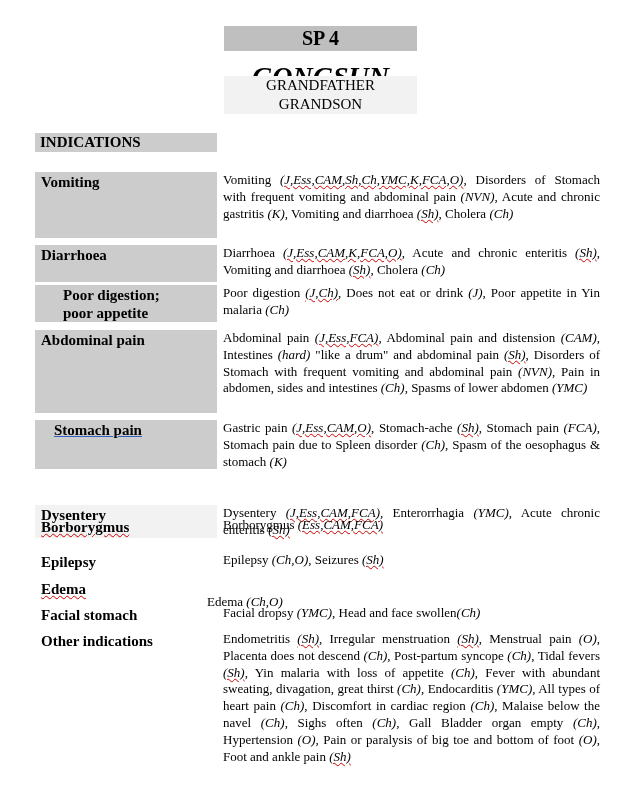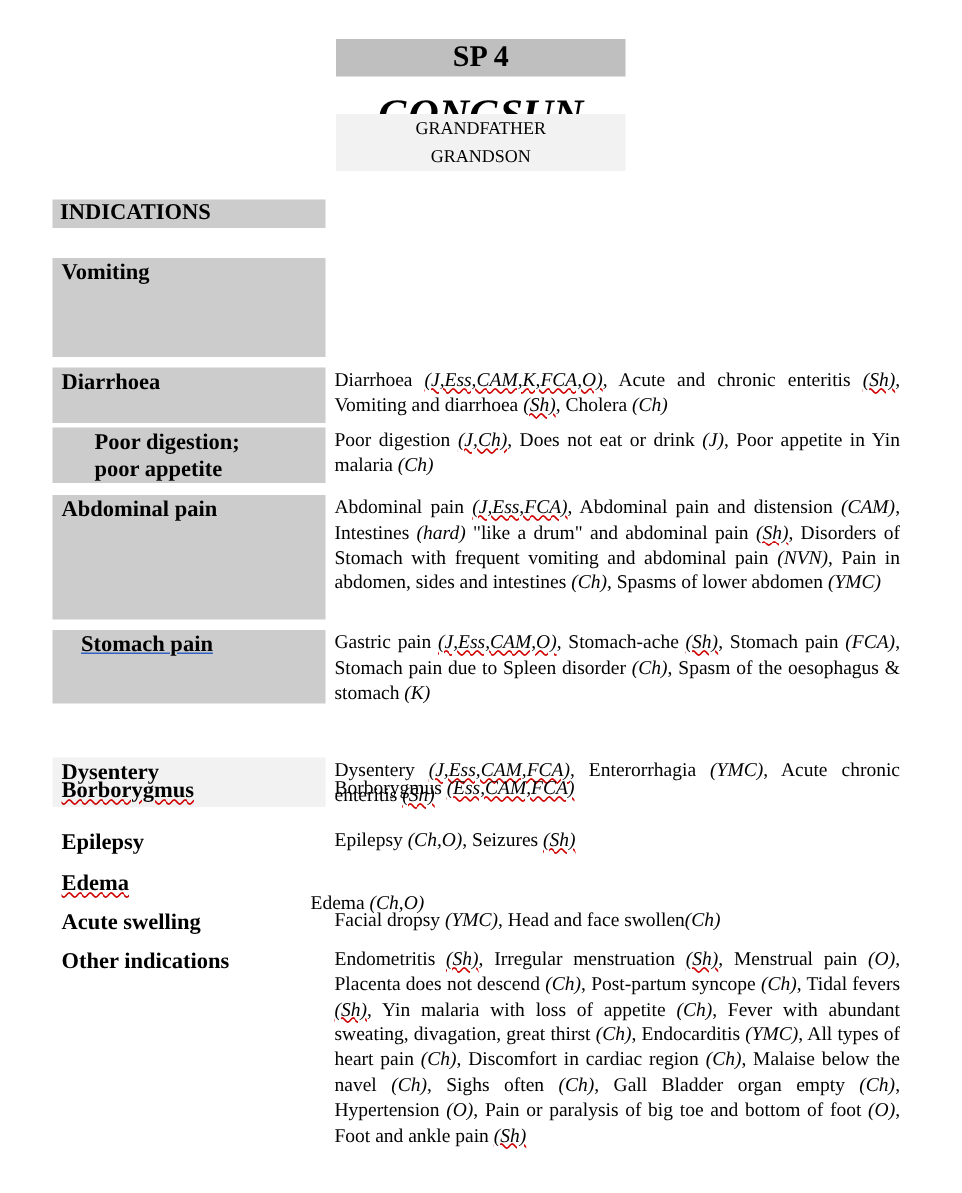--- a/index.html
+++ b/index.html
@@ -1,20 +1,20 @@
 <!DOCTYPE html>
 <html><head>
 <meta charset="utf-8">
 <style>
   html, body { margin: 0; padding: 0; background: #ffffff; }
   body { width: 641px; height: 795px; position: relative; font-family: "Liberation Serif", "DejaVu Serif", serif; color: #000; overflow: hidden; }
   .hdr { position: absolute; left: 224px; width: 193px; text-align: center; }
   .hdr-code { top: 26px; height: 25px; background: #bfbfbf; font-weight: bold; font-size: 20px; line-height: 25px; }
   .hdr-name { top: 64px; height: 25px; font-weight: bold; font-style: italic; font-size: 28px; line-height: 25px; }
-  .hdr-trans { top: 76px; height: 38px; background: #f2f2f2; font-size: 12px; line-height: 19px; }
+  .hdr-trans { top: 76px; height: 38px; background: #f2f2f2; font-size: 15px; line-height: 19px; }
   .section-title { position: absolute; left: 35px; top: 133px; width: 182px; height: 19px; background: #cccccc; font-weight: bold; font-size: 15px; line-height: 19px; padding-left: 5px; box-sizing: border-box; }
   .row { position: absolute; left: 35px; width: 565px; }
   .lbl { position: absolute; left: 0; top: 0; width: 182px; box-sizing: border-box; padding: 1px 6px; font-weight: bold; font-size: 15px; line-height: 18px; }
   .lbl.grey { background: #cccccc; }
   .lbl.light { background: #f2f2f2; }
   .desc { position: absolute; left: 188px; top: 0; width: 377px; font-size: 13px; line-height: 16.8px; text-align: justify; }
   .desc i { font-style: italic; }
   .sq { text-decoration: underline wavy #d00000; text-decoration-thickness: 1px; }
   .lnk { text-decoration: underline; text-decoration-color: #3060c0; padding-left: 19px; }
 </style>
@@ -25,20 +25,21 @@
 <div class="hdr hdr-name">GONGSUN</div>
 <div class="hdr hdr-trans">
   <div>GRANDFATHER</div>
   <div>GRANDSON</div>
 </div>
 
 <div class="section-title">INDICATIONS</div>
 
 <div class="row" style="top:172px;height:66px;">
   <div class="lbl grey" style="height:66px;">Vomiting</div>
+  <div class="desc">Vomiting <i class="sq">(J,Ess,CAM,Sh,Ch,YMC,K,FCA,O)</i>, Disorders of Stomach with frequent vomiting and abdominal pain <i>(NVN)</i>, Acute and chronic gastritis <i>(K)</i>, Vomiting and diarrhoea <i class="sq">(Sh)</i>, Cholera <i>(Ch)</i></div>
 </div>
 
 <div class="row" style="top:245px;height:37px;">
   <div class="lbl grey" style="height:37px;">Diarrhoea</div>
   <div class="desc">Diarrhoea <i class="sq">(J,Ess,CAM,K,FCA,O)</i>, Acute and chronic enteritis <i class="sq">(Sh)</i>, Vomiting and diarrhoea <i class="sq">(Sh)</i>, Cholera <i>(Ch)</i></div>
 </div>
 
 <div class="row" style="top:285px;height:37px;">
   <div class="lbl grey" style="height:37px;padding-left:28px;">
     <div>Poor digestion;</div>
@@ -71,20 +72,20 @@
   <div class="lbl">Epilepsy</div>
   <div class="desc">Epilepsy <i>(Ch,O)</i>, Seizures <i class="sq">(Sh)</i></div>
 </div>
 
 <div class="row" style="top:579px;height:22px;">
   <div class="lbl"><span class="sq">Edema</span></div>
   <div class="desc" style="left:172px;margin-top:15px;">Edema <i>(Ch,O)</i></div>
 </div>
 
 <div class="row" style="top:605px;height:22px;">
-  <div class="lbl">Acute swelling</div>
+  <div class="lbl">Facial stomach</div>
   <div class="desc">Facial dropsy <i>(YMC)</i>, Head and face swollen<i>(Ch)</i></div>
 </div>
 
 <div class="row" style="top:631px;height:150px;">
   <div class="lbl">Other indications</div>
   <div class="desc">Endometritis <i class="sq">(Sh)</i>, Irregular menstruation <i class="sq">(Sh)</i>, Menstrual pain <i>(O)</i>, Placenta does not descend <i>(Ch)</i>, Post-partum syncope <i>(Ch)</i>, Tidal fevers <i class="sq">(Sh)</i>, Yin malaria with loss of appetite <i>(Ch)</i>, Fever with abundant sweating, divagation, great thirst <i>(Ch)</i>, Endocarditis <i>(YMC)</i>, All types of heart pain <i>(Ch)</i>, Discomfort in cardiac region <i>(Ch)</i>, Malaise below the navel <i>(Ch)</i>, Sighs often <i>(Ch)</i>, Gall Bladder organ empty <i>(Ch)</i>, Hypertension <i>(O)</i>, Pain or paralysis of big toe and bottom of foot <i>(O)</i>, Foot and ankle pain <i class="sq">(Sh)</i></div>
 </div>
 
 </body></html>

